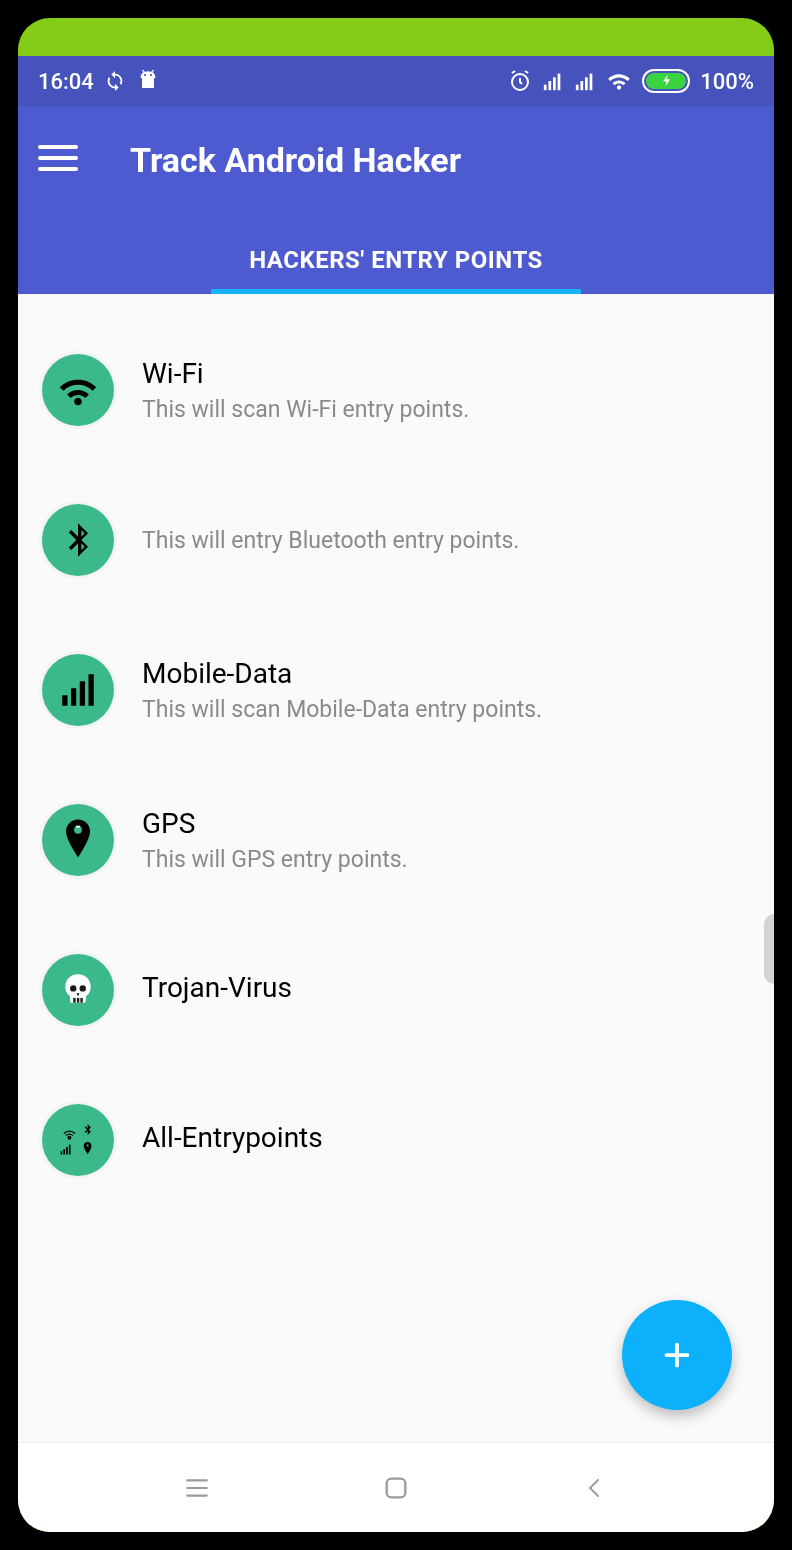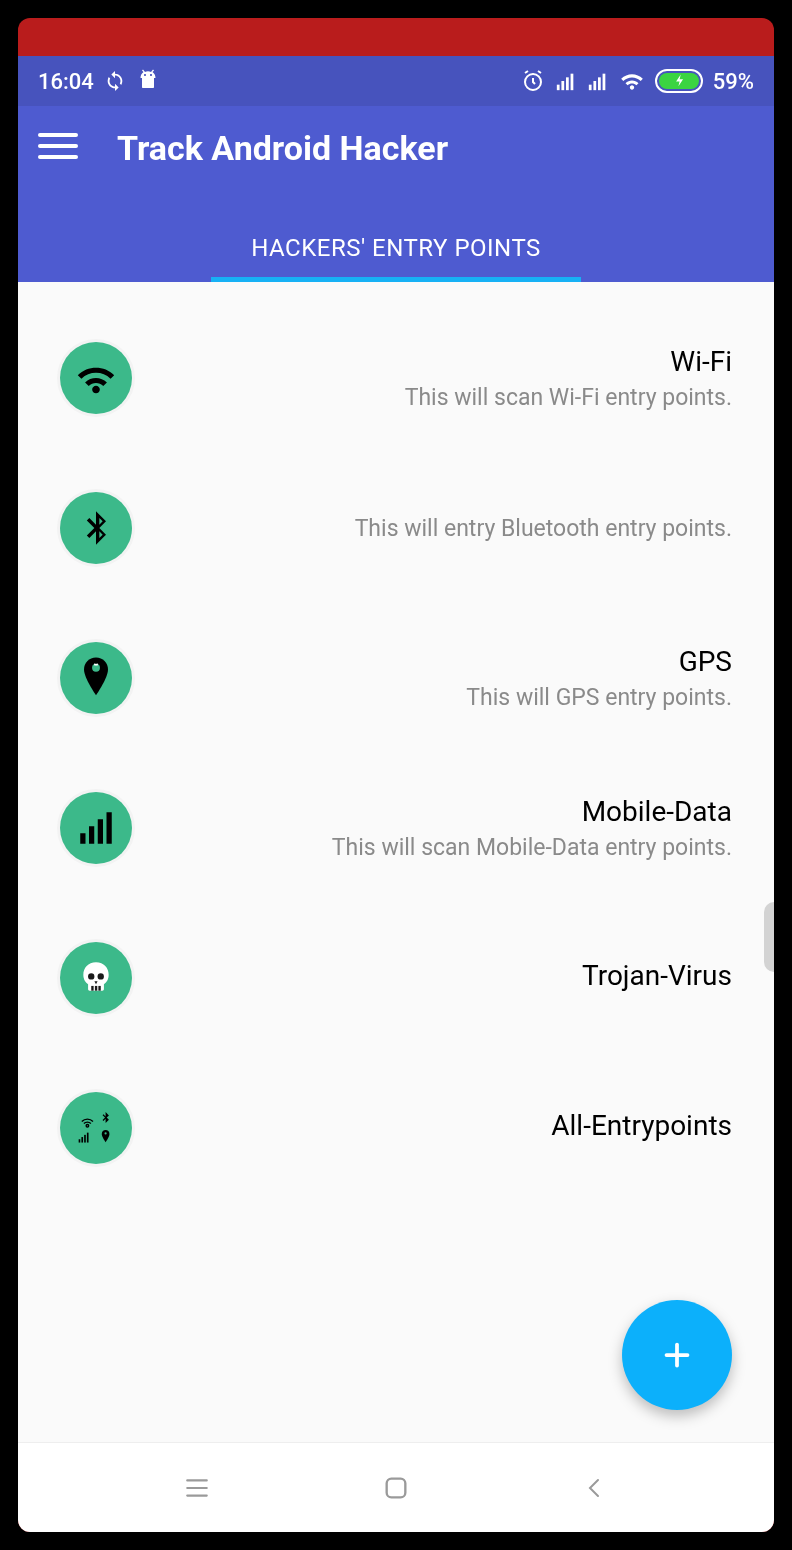--- a/index.html
+++ b/index.html
@@ -20,27 +20,26 @@
   transform: translateX(-50%);
   width: 120px;
   height: 14px;
   background: #1a1a1a;
   border-radius: 10px;
   background-image: repeating-linear-gradient(90deg, #0a0a0a 0 2px, #222 2px 4px);
 }
 .screen {
   width: 100%;
   height: 100%;
-  background: #b91c1c;
-  border-radius: 12px;
+  background: #84cc16;
+  border-radius: 32px;
   overflow: hidden;
   display: flex;
   flex-direction: column;
   position: relative;
-  text-align: right;
 }
 
 
 .status-bar {
   height: 50px;
   background: #4753bd;
   color: #fff;
   display: flex;
   align-items: center;
   justify-content: space-between;
@@ -55,29 +54,30 @@
 
 
 .app-bar {
   background: #4e5bd0;
   color: #fff;
   padding: 22px 20px 0 20px;
 }
 .app-bar-top {
   display: flex;
   align-items: center;
-  gap: 39px;
+  gap: 52px;
   margin-bottom: 48px;
+  margin-top: 12px;
 }
 .hamburger { cursor: pointer; }
 .app-title { font-size: 34px; font-weight: 700; }
 .tab-bar { display: flex; justify-content: center; position: relative; }
 .tab {
   font-size: 24px;
-  font-weight: 400;
+  font-weight: 700;
   letter-spacing: 0.5px;
   padding: 18px 48px 20px;
   color: #fff;
   position: relative;
 }
 .tab-indicator {
   position: absolute;
   bottom: 0;
   left: 50%;
   transform: translateX(-50%);
@@ -86,21 +86,21 @@
   background: #17b1f5;
 }
 
 
 .content { flex: 1; overflow: auto; background: #fafafa; position: relative; }
 .list { padding: 40px 0 120px; }
 .list-item {
   display: flex;
   align-items: center;
   gap: 28px;
-  padding: 20px 42px;
+  padding: 20px 24px;
   cursor: pointer;
   margin-bottom: 38px;
 }
 .item-icon {
   width: 72px;
   height: 72px;
   border-radius: 50%;
   background: #3cb98a;
   display: flex;
   align-items: center;
@@ -202,21 +202,21 @@
         <svg width="26" height="26" viewBox="0 0 24 24" fill="#fff">
             <path d="M12 20c1.1 0 2-.9 2-2s-.9-2-2-2-2 .9-2 2 .9 2 2 2zm-6-6c1.7-1.7 3.8-2.5 6-2.5s4.3.8 6 2.5l-2 2c-1.1-1.1-2.5-1.7-4-1.7s-2.9.6-4 1.7l-2-2zm-4-4c2.8-2.8 6.4-4.2 10-4.2s7.2 1.4 10 4.2l-2 2c-2.2-2.2-5-3.3-8-3.3s-5.8 1.1-8 3.3l-2-2z"></path>
           </svg>
         <div class="battery-pill">
           <div class="battery-fill">
             <svg viewBox="0 0 24 24" fill="#fff">
                 <path d="M11 21l8-12h-6l2-8-8 12h6l-2 8z"></path>
               </svg>
           </div>
         </div>
-        <span>59%</span>
+        <span>100%</span>
       </div>
     </div>
 
     <div class="app-bar">
       <div class="app-bar-top">
         <div class="hamburger">
           <svg width="40" height="30" viewBox="0 0 40 30" fill="none" stroke="#fff" stroke-width="4" stroke-linecap="round">
               <line x1="2" y1="4" x2="38" y2="4"></line>
               <line x1="2" y1="15" x2="38" y2="15"></line>
               <line x1="2" y1="26" x2="38" y2="26"></line>
@@ -251,44 +251,44 @@
                 <path d="M12 2l6 6-4 4 4 4-6 6V14l-4 4-1.5-1.5L11 12 6.5 7.5 8 6l4 4V2zm2 4v4l2-2-2-2zm0 8v4l2-2-2-2z"></path>
               </svg>
           </div>
           <div class="item-text">
             <div class="item-desc">This will entry Bluetooth entry points.</div>
           </div>
         </div>
 
         <div class="list-item">
           <div class="item-icon">
-            <svg width="42" height="48" viewBox="0 0 24 28" fill="#000">
-                <path d="M12 2C8 2 5 5 5 9c0 5 7 15 7 15s7-10 7-15c0-4-3-7-7-7z"></path>
-                <circle cx="12" cy="8" r="2.3" fill="#3cb98a"></circle>
-                <path d="M12 6.5c.3-.3.7-.5 1.1-.5M10.9 6c.4 0 .8.2 1.1.5" stroke="#fff" stroke-width="1" fill="none"></path>
-              </svg>
-          </div>
-          <div class="item-text">
-            <div class="item-title">GPS</div>
-            <div class="item-desc">This will GPS entry points.</div>
-          </div>
-        </div>
-
-        <div class="list-item">
-          <div class="item-icon">
             <svg width="42" height="42" viewBox="0 0 24 24" fill="#000">
                 <rect x="3" y="15" width="3" height="6"></rect>
                 <rect x="8" y="11" width="3" height="10"></rect>
                 <rect x="13" y="7" width="3" height="14"></rect>
                 <rect x="18" y="3" width="3" height="18"></rect>
               </svg>
           </div>
           <div class="item-text">
             <div class="item-title">Mobile-Data</div>
             <div class="item-desc">This will scan Mobile-Data entry points.</div>
+          </div>
+        </div>
+
+        <div class="list-item">
+          <div class="item-icon">
+            <svg width="42" height="48" viewBox="0 0 24 28" fill="#000">
+                <path d="M12 2C8 2 5 5 5 9c0 5 7 15 7 15s7-10 7-15c0-4-3-7-7-7z"></path>
+                <circle cx="12" cy="8" r="2.3" fill="#3cb98a"></circle>
+                <path d="M12 6.5c.3-.3.7-.5 1.1-.5M10.9 6c.4 0 .8.2 1.1.5" stroke="#fff" stroke-width="1" fill="none"></path>
+              </svg>
+          </div>
+          <div class="item-text">
+            <div class="item-title">GPS</div>
+            <div class="item-desc">This will GPS entry points.</div>
           </div>
         </div>
 
         <div class="list-item">
           <div class="item-icon">
             <svg width="38" height="38" viewBox="0 0 24 24">
                 <path fill="#fff" d="M12 2C7 2 4 5.5 4 10c0 3 1.5 5 3 6v3c0 .6.4 1 1 1h8c.6 0 1-.4 1-1v-3c1.5-1 3-3 3-6 0-4.5-3-8-8-8z"></path>
                 <circle cx="9" cy="11" r="2" fill="#1a1a1a"></circle>
                 <circle cx="15" cy="11" r="2" fill="#1a1a1a"></circle>
                 <path fill="#1a1a1a" d="M11 14h2l-1 2z"></path>

